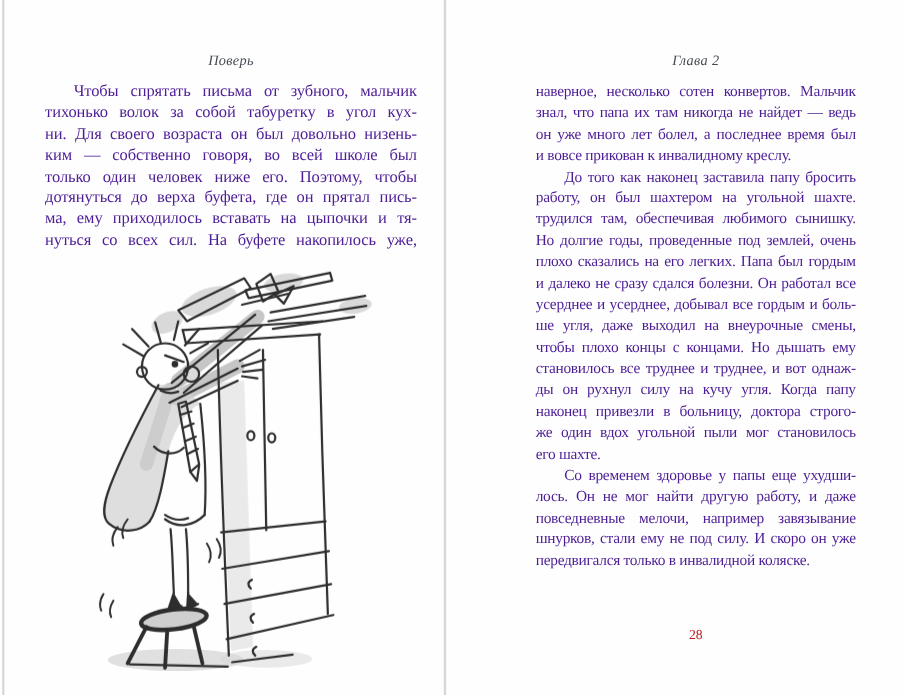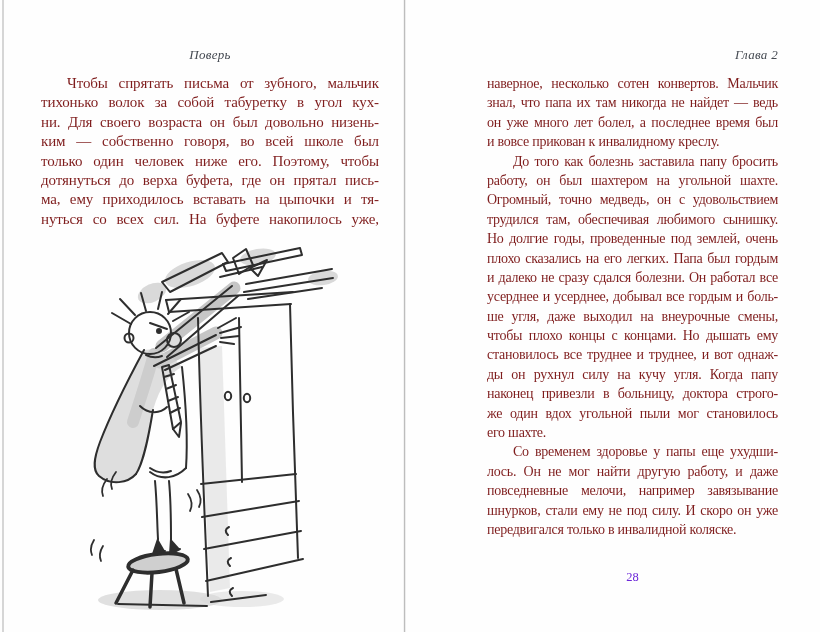--- a/index.html
+++ b/index.html
@@ -8,33 +8,33 @@
     font-family:"Liberation Serif","DejaVu Serif",serif;
   }
   .book{position:relative;width:820px;height:632px;background:#fefefe;}
   .screen-edge{position:absolute;left:2px;top:0;width:2px;height:632px;background:#d6d6d6;}
   .gutter{position:absolute;left:404px;top:0;width:1px;height:632px;background:#bdbdbd;box-shadow:1px 0 0 #ededed,-1px 0 0 #f3f3f3;}
   .running-head{
     position:absolute;top:47px;font-size:13px;font-style:italic;color:#454a52;
     text-align:center;letter-spacing:.3px;
   }
   .running-head.left{left:41px;width:338px;}
-  .running-head.right{left:487px;width:291px;text-align:right;}
-  .textblock{position:absolute;color:#7f1d1d;}
+  .running-head.right{left:487px;width:291px;}
+  .textblock{position:absolute;color:#4c1d95;}
   .textblock.left{left:41px;top:74px;width:338px;font-size:15px;letter-spacing:-0.1px;}
   .textblock.right{left:487px;top:74px;width:291px;font-size:14px;letter-spacing:-0.25px;}
   .tline{
     height:19.4px;line-height:19.4px;white-space:normal;
     text-align:justify;text-align-last:justify;
   }
   .tline.first{text-indent:26px;}
   .tline.last{text-align-last:left;}
   .page-number{
     position:absolute;left:487px;top:570px;width:291px;text-align:center;
-    font-size:12.5px;color:#6d28d9;
+    font-size:12.5px;color:#b91c1c;
   }
   .illustration{position:absolute;left:70px;top:236px;width:300px;height:380px;}
 </style>
 </head>
 <body>
 
 <div class="book">
   <div class="screen-edge"></div>
 
   <div>
@@ -159,23 +159,22 @@
 
   <div class="gutter"></div>
 
   <div>
     <div class="running-head right">Глава 2</div>
     <div class="textblock right">
         <div class="tline">наверное, несколько сотен конвертов. Мальчик</div>
         <div class="tline">знал, что папа их там никогда не найдет — ведь</div>
         <div class="tline">он уже много лет болел, а последнее время был</div>
         <div class="tline last">и вовсе прикован к инвалидному креслу.</div>
-        <div class="tline first">До того как болезнь заставила папу бросить</div>
+        <div class="tline first">До того как наконец заставила папу бросить</div>
         <div class="tline">работу, он был шахтером на угольной шахте.</div>
-        <div class="tline">Огромный, точно медведь, он с удовольствием</div>
         <div class="tline">трудился там, обеспечивая любимого сынишку.</div>
         <div class="tline">Но долгие годы, проведенные под землей, очень</div>
         <div class="tline">плохо сказались на его легких. Папа был гордым</div>
         <div class="tline">и далеко не сразу сдался болезни. Он работал все</div>
         <div class="tline">усерднее и усерднее, добывал все гордым и боль-</div>
         <div class="tline">ше угля, даже выходил на внеурочные смены,</div>
         <div class="tline">чтобы плохо концы с концами. Но дышать ему</div>
         <div class="tline">становилось все труднее и труднее, и вот однаж-</div>
         <div class="tline">ды он рухнул силу на кучу угля. Когда папу</div>
         <div class="tline">наконец привезли в больницу, доктора строго-</div>

